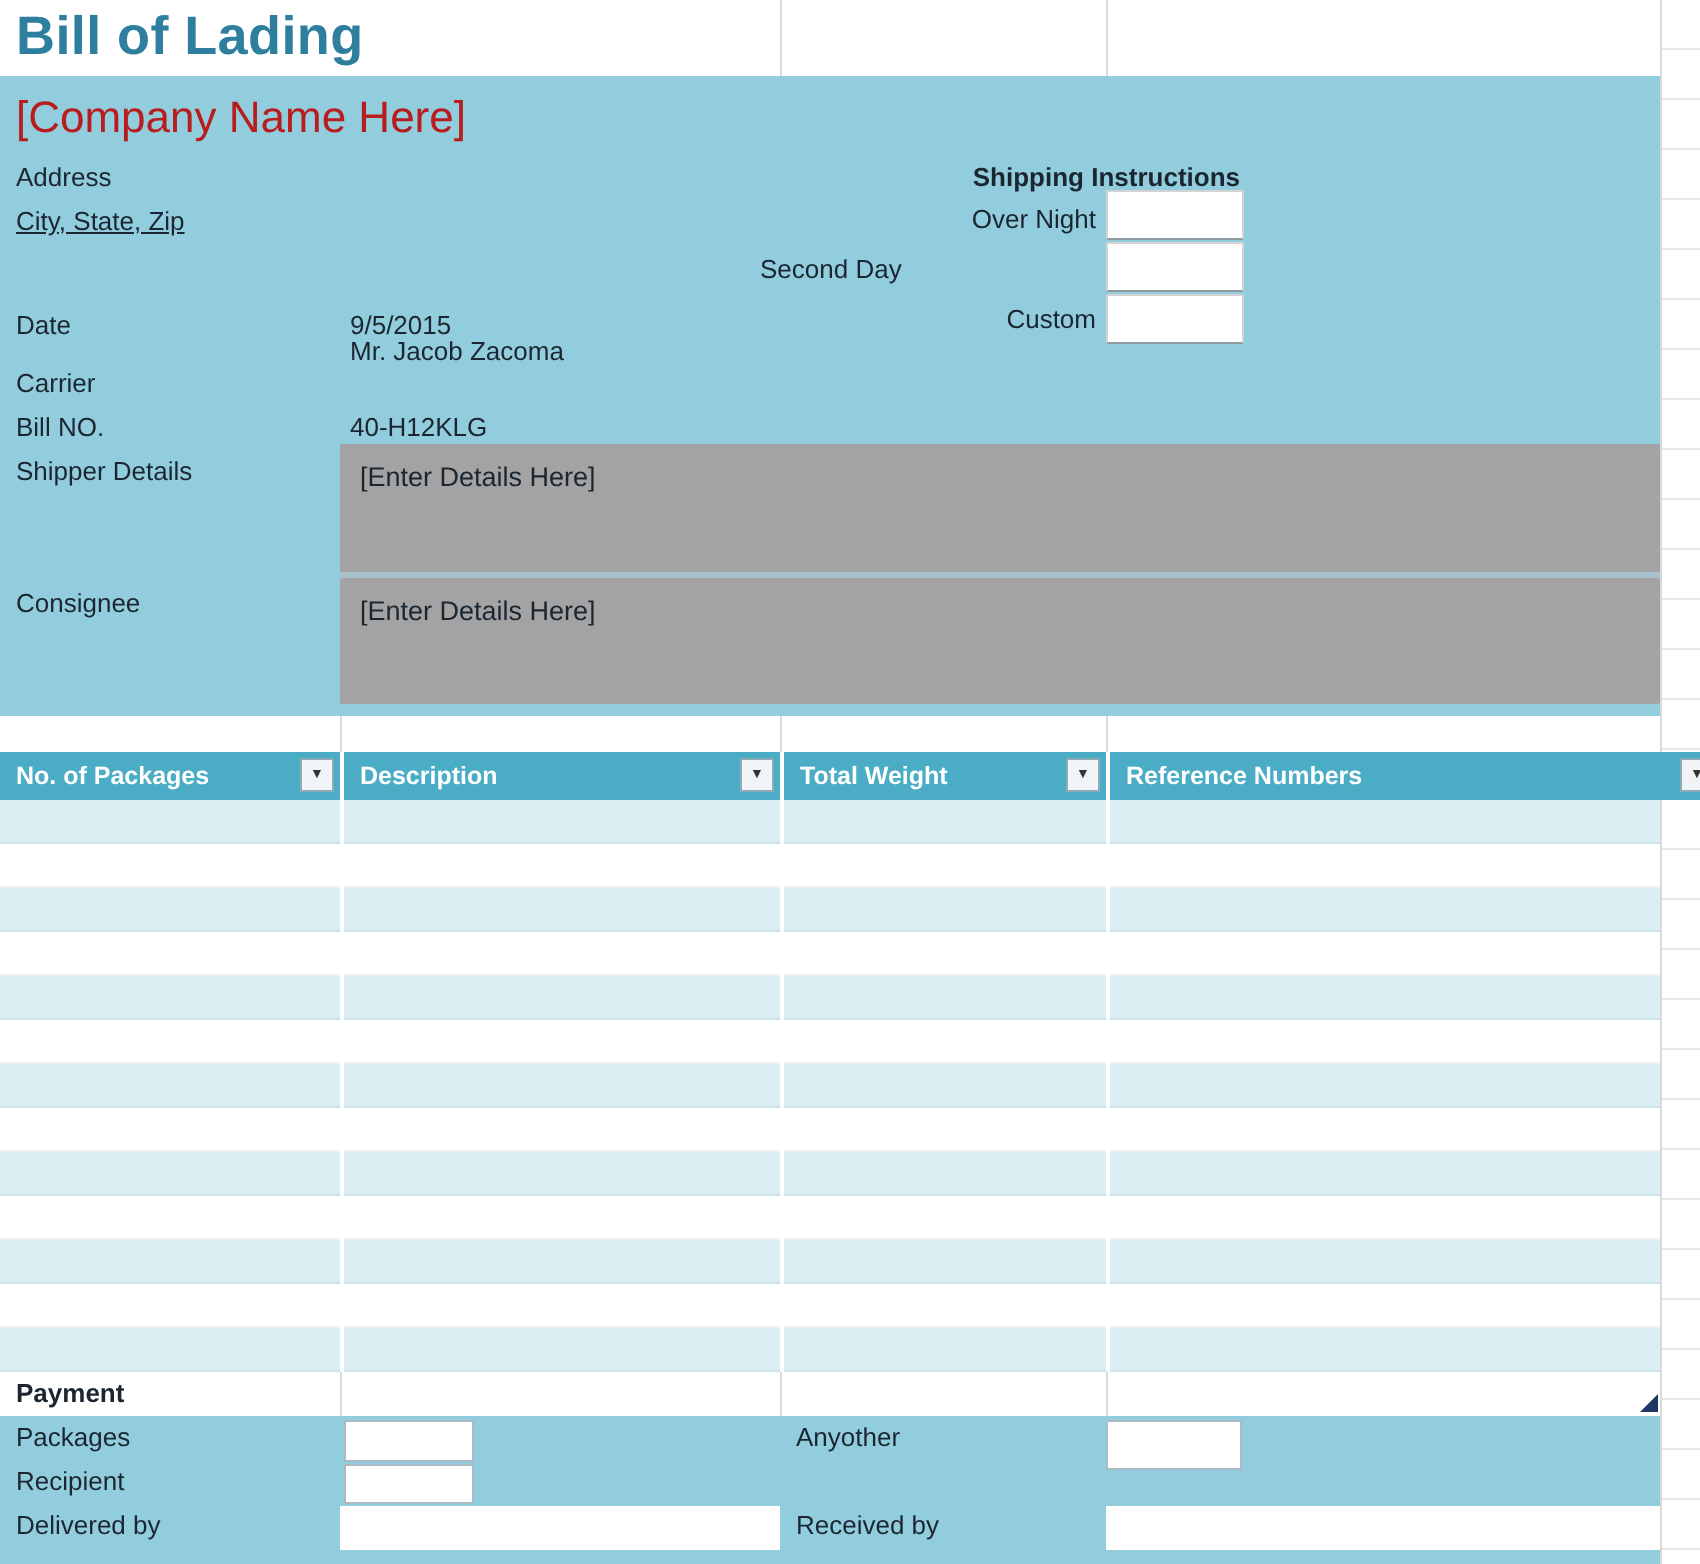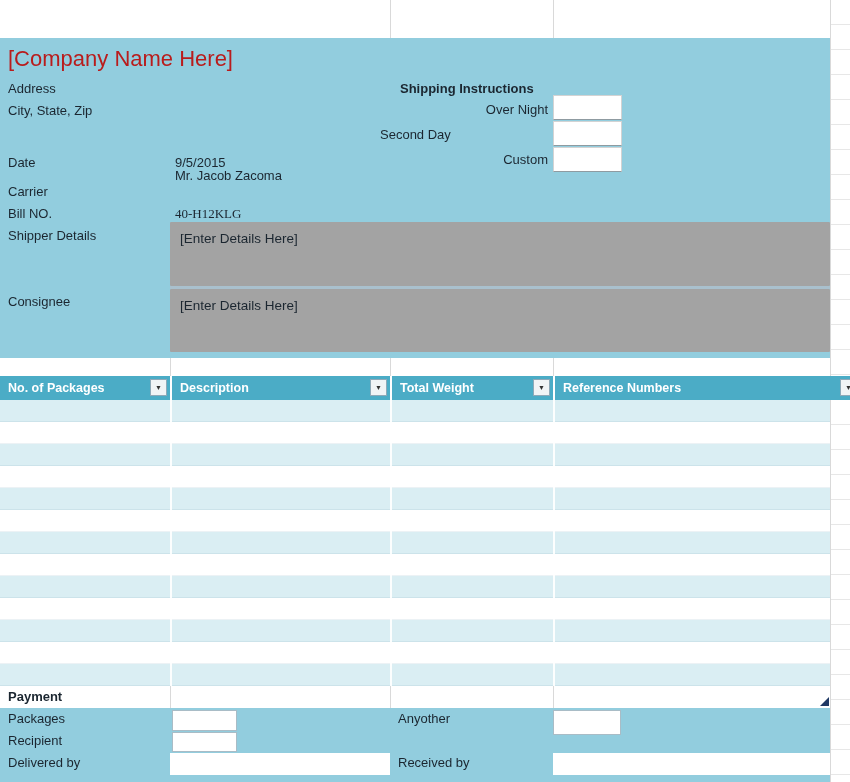--- a/index.html
+++ b/index.html
@@ -44,42 +44,43 @@
   #bottom-panel { left:0; top:708px; width:830px; height:74px; background:#92cdde; }
 </style>
 </head>
 <body>
 
 <div id="sheet">
 
   <div class="abs" id="right-strip"></div>
   <div class="abs vline" style="left:830px; top:0; height:782px;"></div>
 
+  <div class="abs" id="page-title">Bill of Lading</div>
   <div class="abs vline" style="left:390px; top:0; height:38px;"></div>
   <div class="abs vline" style="left:553px; top:0; height:38px;"></div>
 
   <div class="abs" id="company-panel"></div>
   <div class="abs" id="company-name">[Company Name Here]</div>
   <div class="abs lbl" style="left:8px; top:81px;">Address</div>
-  <div class="abs lbl" style="left:8px; top:103px;">City, State, Zip</div>
+  <div class="abs lbl" style="left:8px; top:103px;text-decoration:underline;">City, State, Zip</div>
 
-  <div class="abs lbl bold" style="left:400px; top:81px; width:220px; text-align:left;">Shipping Instructions</div>
+  <div class="abs lbl bold" style="left:400px; top:81px; width:220px; text-align:right;">Shipping Instructions</div>
   <div class="abs lbl" style="left:380px; top:102px; width:168px; text-align:right;">Over Night</div>
   <div class="abs ship-input" style="left:553px; top:95px; width:69px; height:25px;"></div>
   <div class="abs lbl" style="left:380px; top:127px; width:168px; ">Second Day</div>
   <div class="abs ship-input" style="left:553px; top:121px; width:69px; height:25px;"></div>
   <div class="abs lbl" style="left:380px; top:152px; width:168px; text-align:right;">Custom</div>
   <div class="abs ship-input" style="left:553px; top:147px; width:69px; height:25px;"></div>
 
   <div class="abs lbl" style="left:8px; top:155px;">Date</div>
   <div class="abs lbl" style="left:175px; top:155px;">9/5/2015</div>
   <div class="abs lbl" style="left:8px; top:184px;">Carrier</div>
   <div class="abs lbl" style="left:175px; top:168px;">Mr. Jacob Zacoma</div>
   <div class="abs lbl" style="left:8px; top:206px;">Bill NO.</div>
-  <div class="abs lbl" style="left:175px; top:206px;font-family:Liberation Serif, serif;">40-H12KLG</div>
+  <div class="abs lbl" style="left:175px; top:206px;">40-H12KLG</div>
 
   <div class="abs lbl" style="left:8px; top:228px;">Shipper Details</div>
   <div class="abs detail-box" style="left:170px; top:222px; width:660px; height:64px;">
     <span class="detail-text abs" style="left:10px; top:9px;">[Enter Details Here]</span>
   </div>
   <div class="abs" style="left:170px; top:286px; width:660px; height:3px; background:#a9c0cd;"></div>
   <div class="abs lbl" style="left:8px; top:294px;">Consignee</div>
   <div class="abs detail-box" style="left:170px; top:289px; width:660px; height:63px;">
     <span class="detail-text abs" style="left:10px; top:9px;">[Enter Details Here]</span>
   </div>

